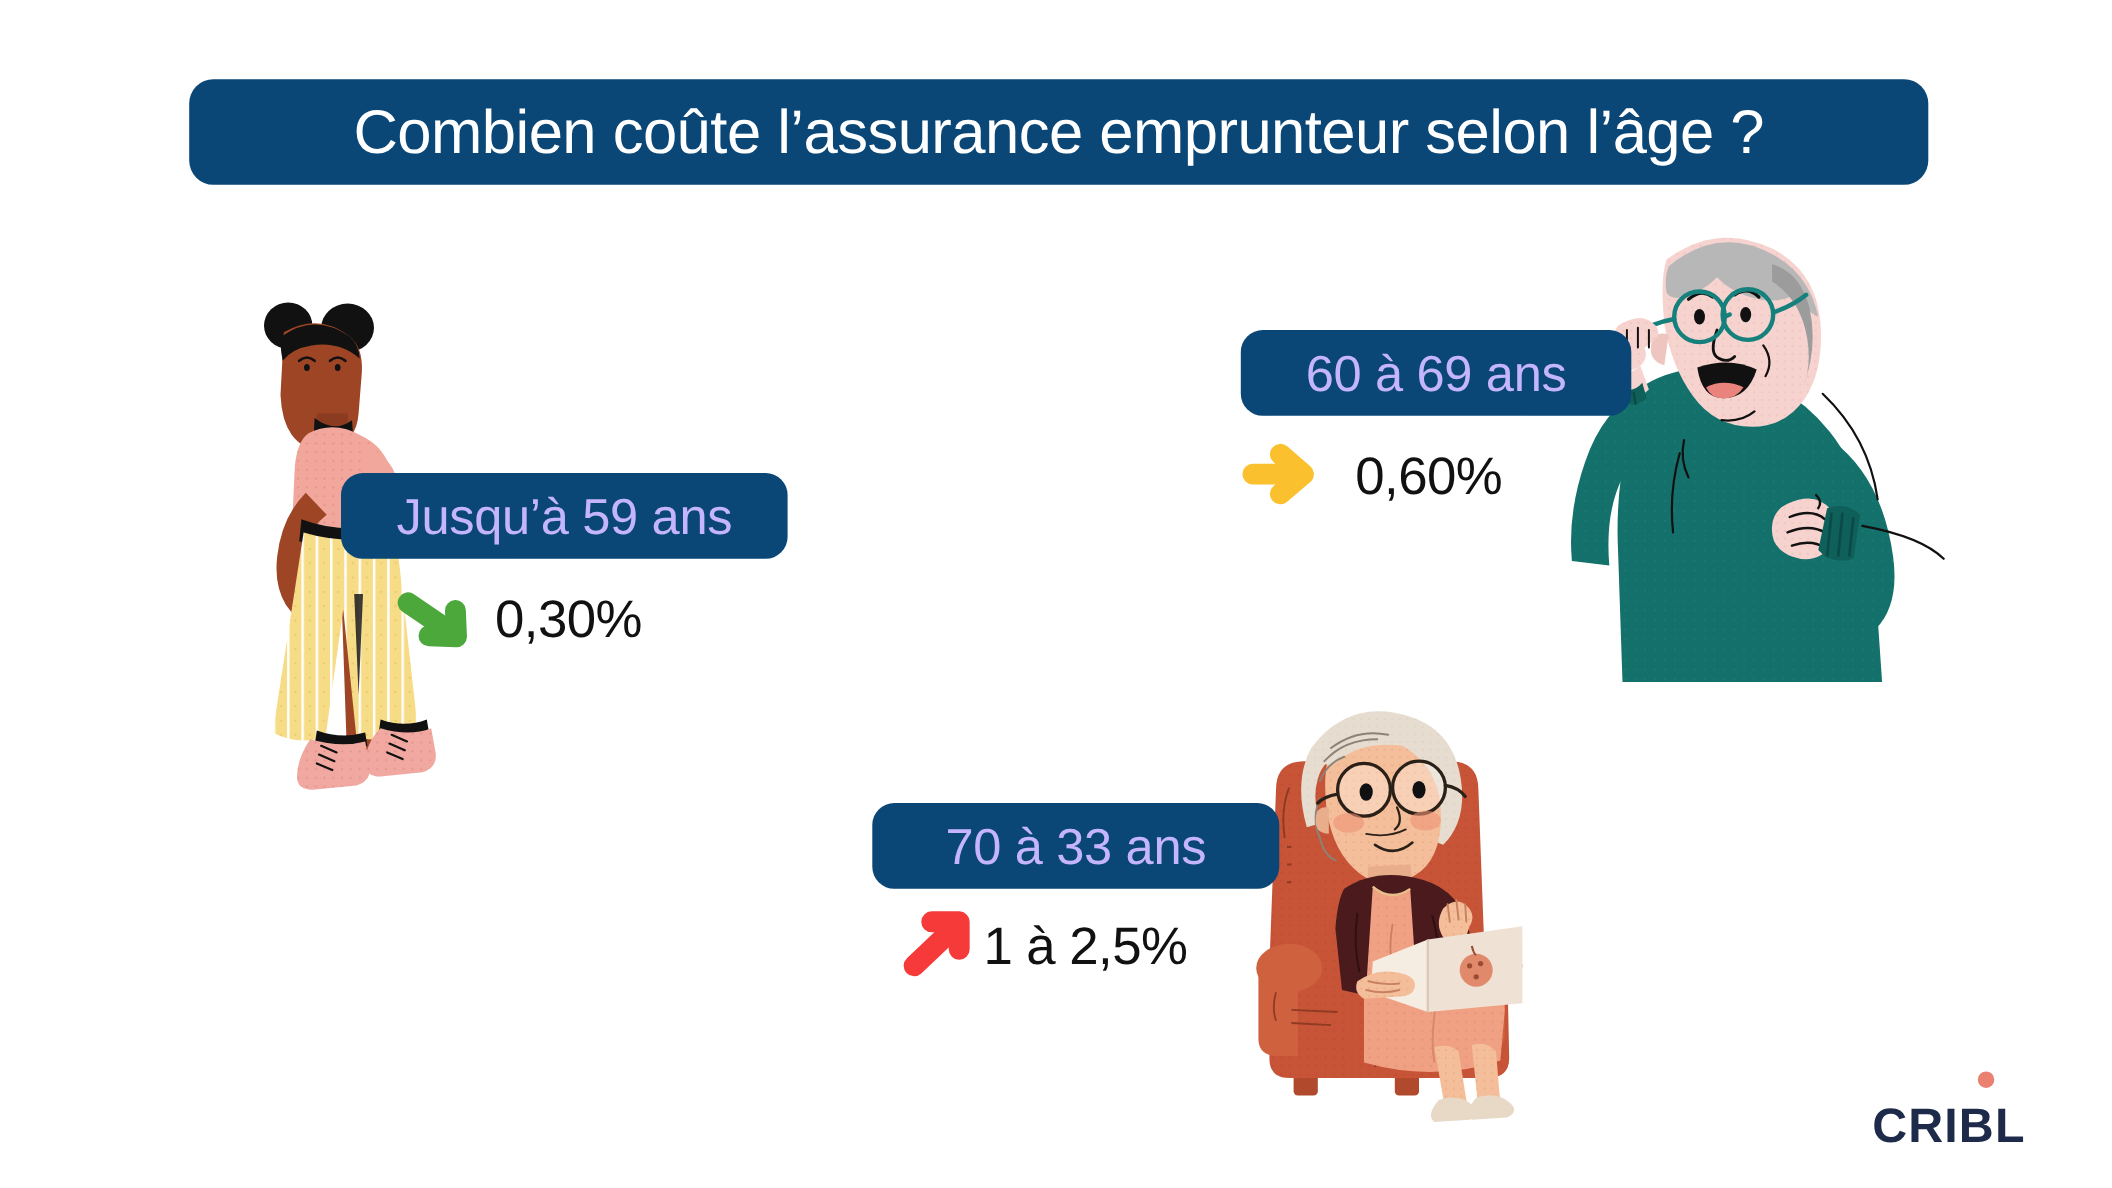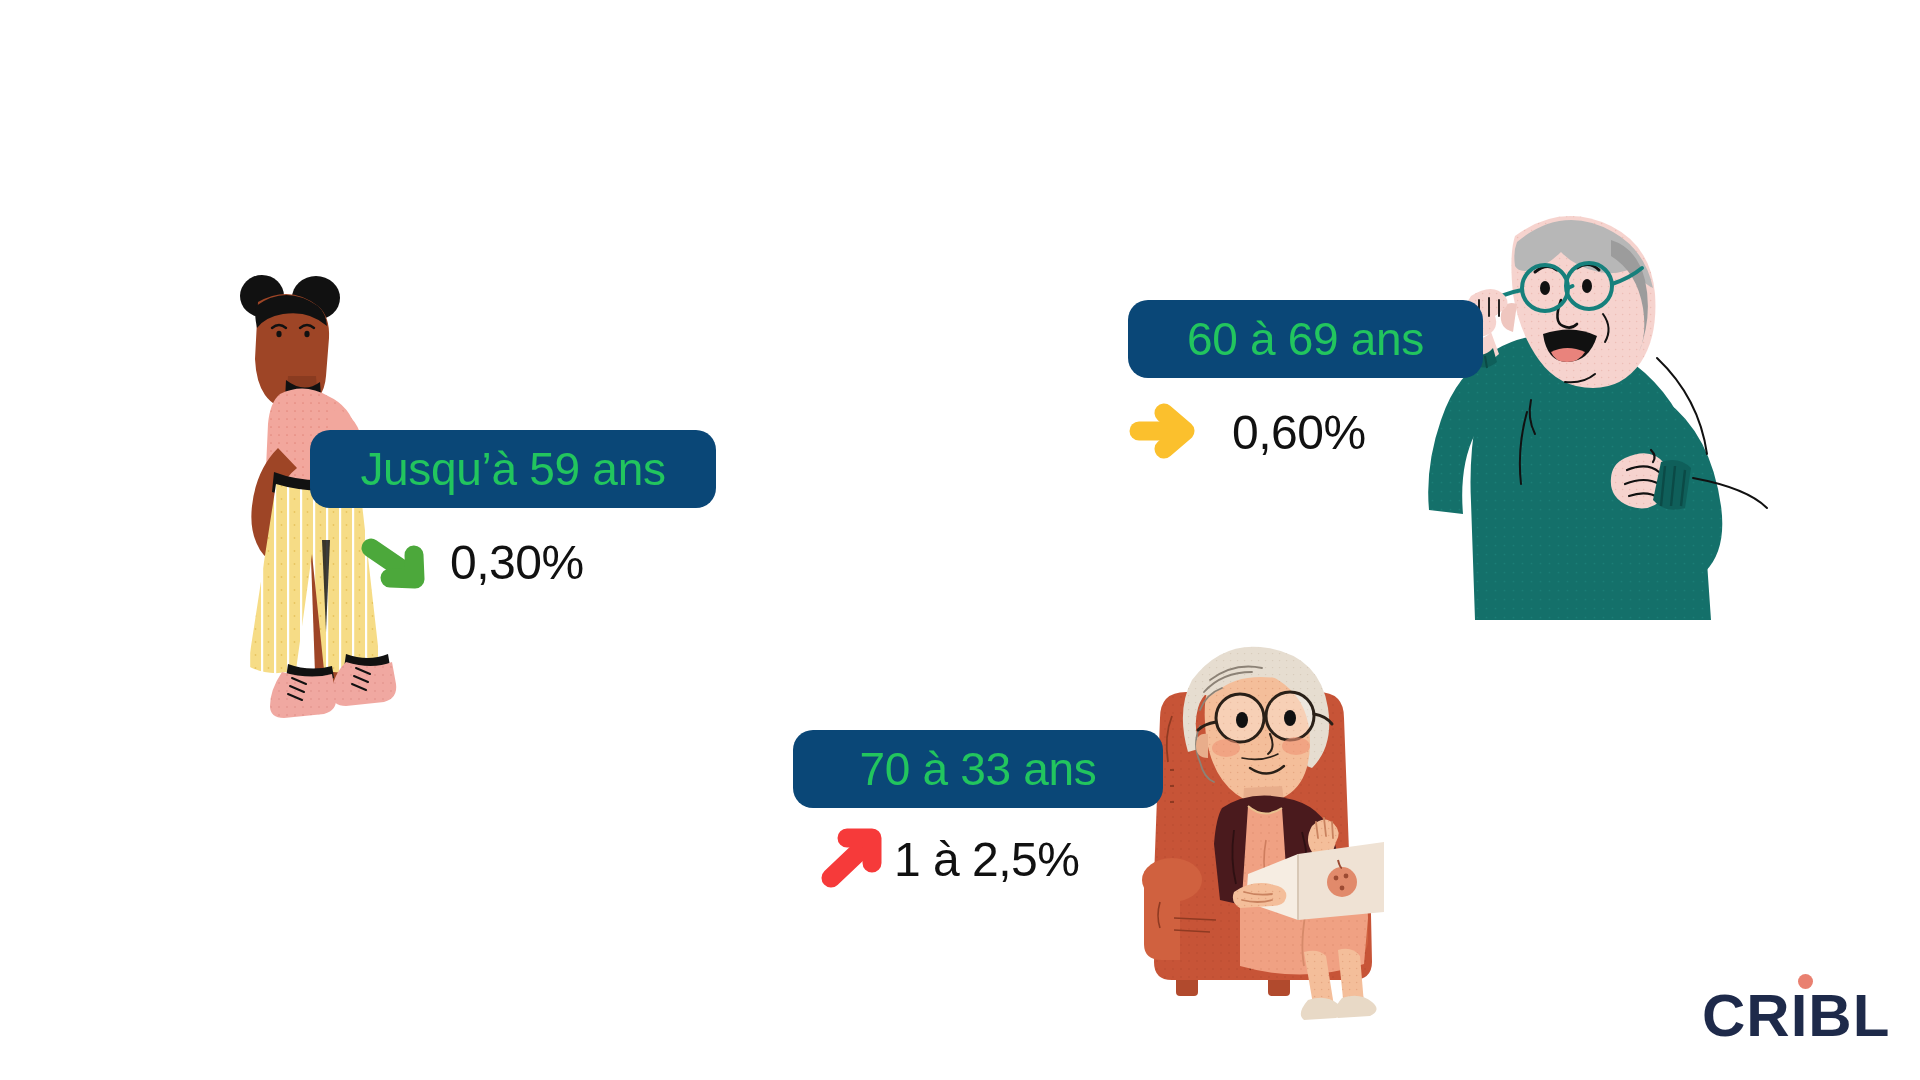--- a/index.html
+++ b/index.html
@@ -51,21 +51,21 @@
     background: #0A4777;
     border-radius: 20px;
     display: flex;
     align-items: center;
     justify-content: center;
     box-sizing: border-box;
     padding: 0 22px;
     z-index: 5;
   }
   .pill .pill-text {
-    color: #22c55e;
+    color: #c4b5fd;
     font-size: 46px;
     line-height: 1;
     white-space: nowrap;
     letter-spacing: -0.3px;
   }
 
   .pill-1 { left: 310px; top: 430px; width: 406px; height: 78px; }
   .pill-2 { left: 1128px; top: 300px; width: 355px; height: 78px; }
   .pill-3 { left: 793px; top: 730px; width: 370px; height: 78px; }
 
@@ -106,21 +106,21 @@
     left: 1702px;
     top: 990px;
     width: 196px;
     height: 56px;
     z-index: 4;
     display: flex;
     align-items: flex-end;
   }
   .logo-text {
     font-family: "Liberation Sans", sans-serif;
-    font-size: 60px;
+    font-size: 44px;
     font-weight: bold;
     color: #1E2A4A;
     letter-spacing: 1px;
     line-height: 1;
     position: relative;
   }
   .logo-dot {
     position: absolute;
     left: 96px;
     top: -16px;
@@ -128,20 +128,23 @@
     height: 15px;
     border-radius: 50%;
     background: #E98070;
   }
 </style>
 </head>
 <body>
 
 <div id="canvas">
 
+  <div class="title-pill">
+    <span class="title-text">Combien coûte l’assurance emprunteur selon l’âge ?</span>
+  </div>
 
   <div class="illus illus-woman">
     <svg viewBox="0 0 260 520" width="260" height="520" xmlns="http://www.w3.org/2000/svg">
       <defs>
         <pattern id="pantStripe" width="13" height="13" patternUnits="userSpaceOnUse">
           <rect width="13" height="13" fill="#F6DC86"></rect>
           <rect x="0" y="0" width="2.2" height="13" fill="#FFFFFF"></rect>
           <circle cx="7.5" cy="6" r="0.9" fill="#E8C45F"></circle>
         </pattern>
         <pattern id="dotPink" width="8" height="8" patternUnits="userSpaceOnUse">

